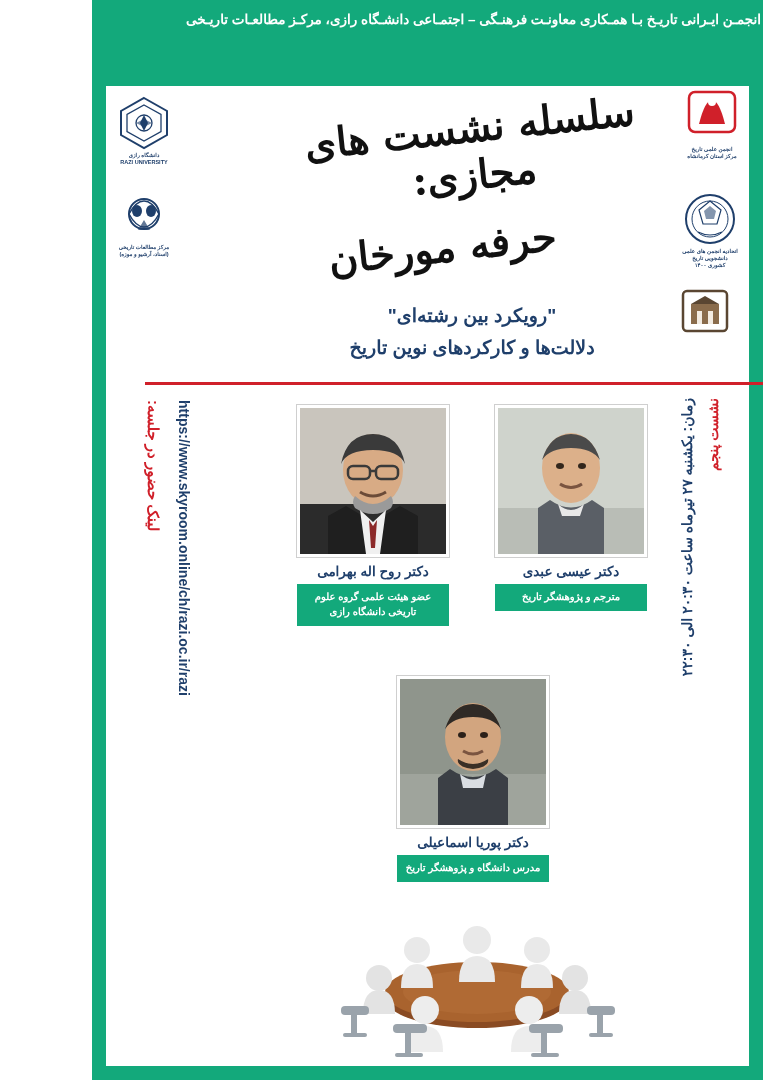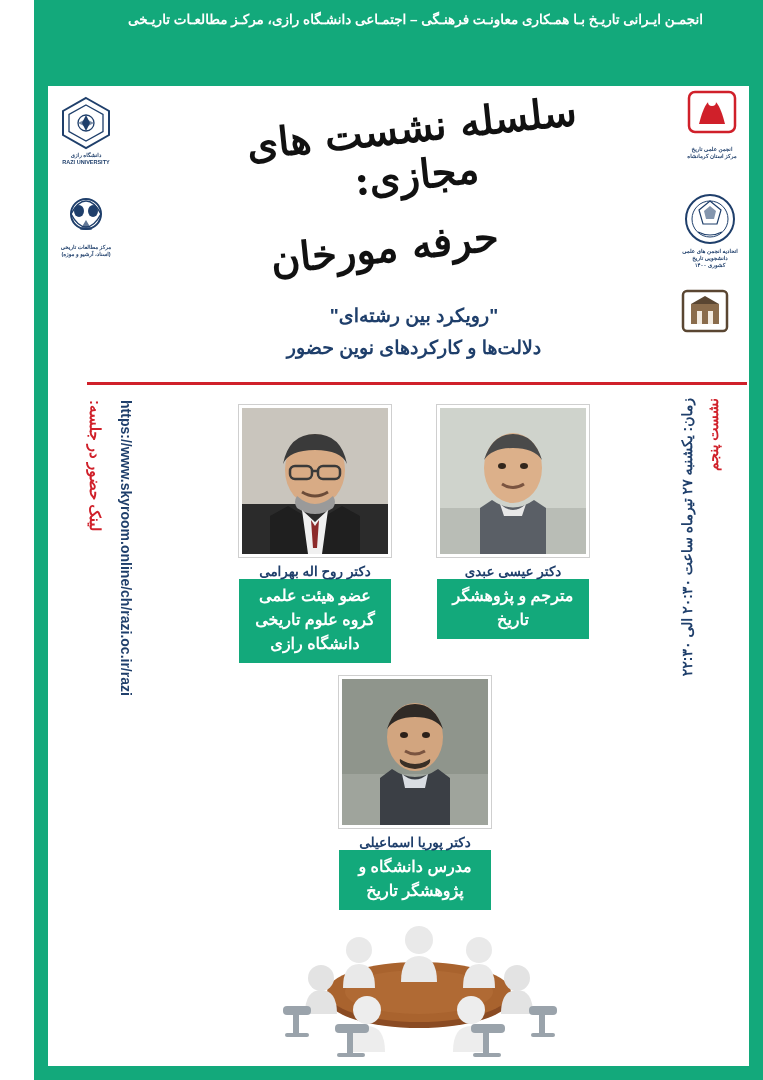--- a/index.html
+++ b/index.html
@@ -5,21 +5,21 @@
   html, body {
     margin: 0;
     padding: 0;
     background: #ffffff;
   }
   body {
     font-family: "Liberation Sans", sans-serif;
   }
   .poster {
     position: relative;
-    width: 729px;
+    width: 671px;
     height: 1080px;
     background: #ffffff;
     overflow: hidden;
   }
   
   .frame-top {
     position: absolute;
     top: 0; left: 0;
     width: 763px;
     height: 86px;
@@ -217,23 +217,24 @@
 
   .sp-name {
     margin-top: 6px;
     font-size: 13.5px;
     font-weight: bold;
     color: #1f3f6b;
     direction: rtl;
     text-align: center;
   }
   .sp-role {
+    margin-top: 5px;
     background: #13a97b;
     color: #ffffff;
-    font-size: 16px;
+    font-size: 10px;
     font-weight: bold;
     line-height: 1.5;
     padding: 5px 4px 7px 4px;
     direction: rtl;
   }
 
   
   .meeting {
     position: absolute;
     bottom: 14px;
@@ -315,21 +316,21 @@
   </div>
 
   <div class="title-block">
     <div class="title-main">سلسله نشست های مجازی:</div>
     <br>
     <div class="title-sub">حرفه مورخان</div>
   </div>
 
   <div class="subtitle">
     <div class="l1">"رویکرد بین رشته‌ای"</div>
-    <div class="l2">دلالت‌ها و کارکردهای نوین حضور</div>
+    <div class="l2">دلالت‌ها و کارکردهای نوین تاریخ</div>
   </div>
 
   <div class="red-rule"></div>
 
   <div class="vert-left">
     <div class="label">لینک حضور در جلسه:</div>
     <div class="url">https://www.skyroom.online/ch/razi.oc.ir/razi</div>
   </div>
 
   <div class="vert-right">

